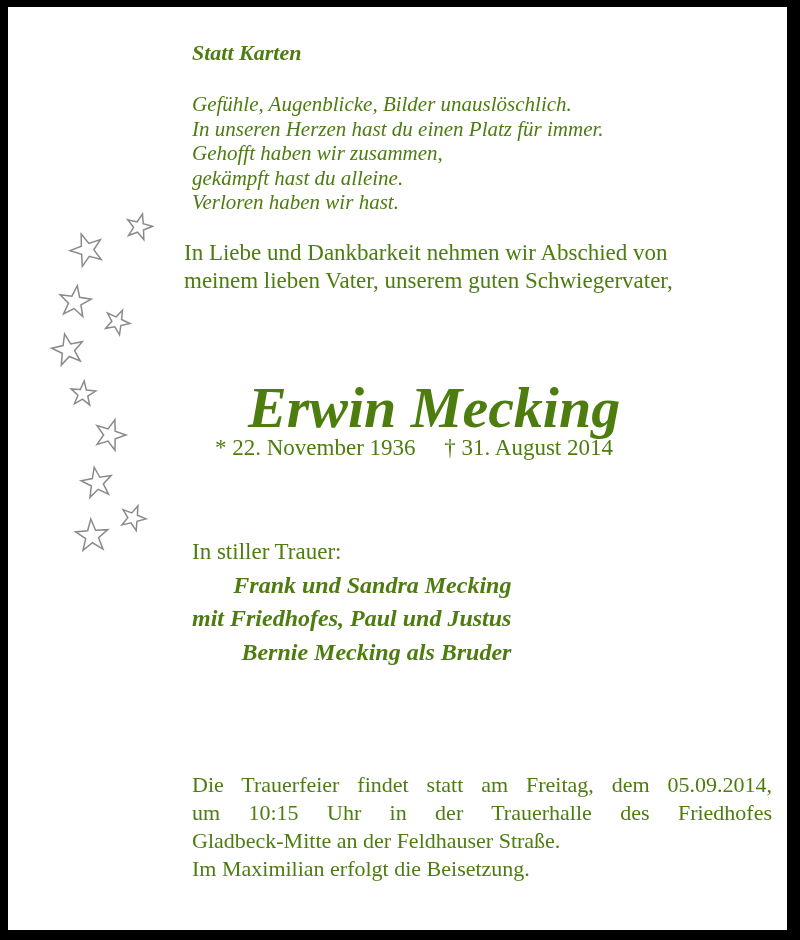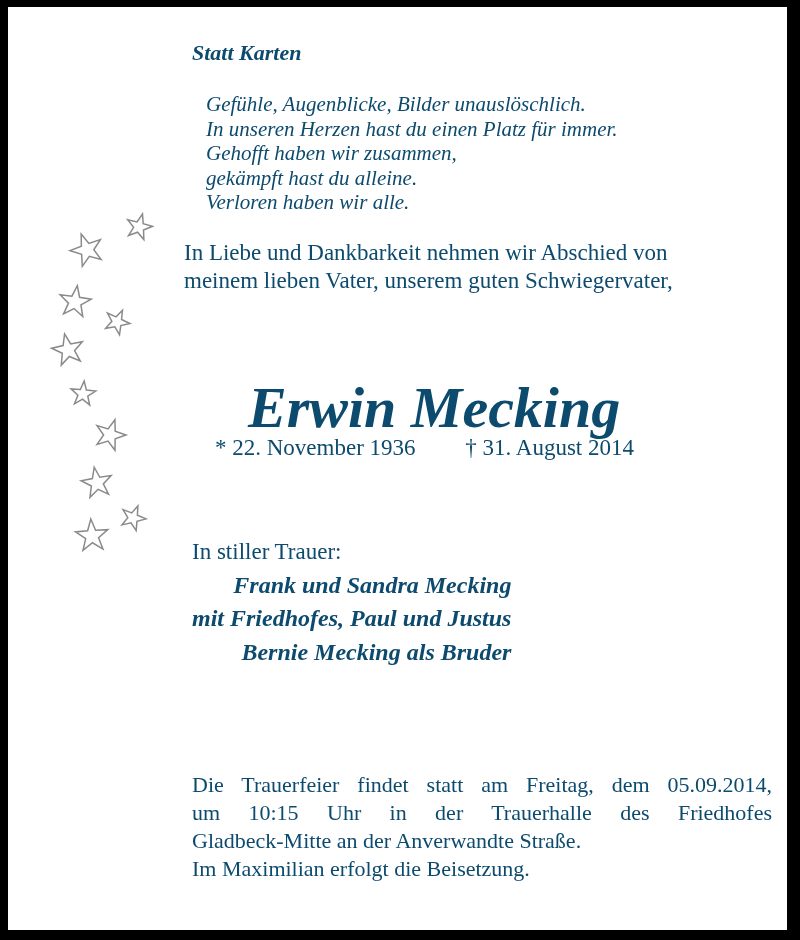--- a/index.html
+++ b/index.html
@@ -32,42 +32,41 @@
   }
   .statt {
     left: 184px; top: 33px;
     font-size: 22px; font-weight: bold; font-style: italic;
     white-space: nowrap;
   }
   .poem {
     left: 184px; top: 85px;
     font-size: 21px; font-style: italic;
     line-height: 24.6px;
-    margin-left: 14px;
   }
   .poem .line { white-space: nowrap; }
   .intro {
     left: 176px; top: 232px;
     font-size: 23px;
     line-height: 27.6px;
   }
   .intro .line { white-space: nowrap; }
   .deceased-name {
     left: 240px; top: 346px;
     font-size: 58px; font-weight: bold; font-style: italic;
     line-height: 1.1;
     white-space: nowrap;
     margin-top: 23px;
   }
   .dates {
     left: 207px; top: 428px;
     font-size: 23px;
     white-space: nowrap;
   }
-  .dates .death { margin-left: 44px; }
+  .dates .death { margin-left: 23px; }
   .stiller {
     left: 184px; top: 532px;
     font-size: 23px;
     white-space: nowrap;
   }
   .family {
     left: 184px; top: 562px;
     font-size: 24px; font-weight: bold; font-style: italic;
     line-height: 33.4px;
   }
@@ -81,21 +80,21 @@
   .funeral .line { white-space: nowrap; }
   .funeral .line.just {
     white-space: normal;
     text-align: justify;
     text-align-last: justify;
   }
 </style>
 </head>
 <body>
 
-<div class="page" style="border-color: rgb(0, 0, 0); background: rgb(255, 255, 255); color: #0c4a6e;">
+<div class="page" style="border-color: rgb(0, 0, 0); background: rgb(255, 255, 255); color: #4d7c0f;">
 
   <svg class="stars" viewBox="0 0 800 940" xmlns="http://www.w3.org/2000/svg" style="stroke: rgb(138, 138, 138);">
     <defs>
       <path id="star-shape" vector-effect="non-scaling-stroke" d="M0,-10 L2.35,-3.24 L9.51,-3.09 L3.8,1.24 L5.88,8.09 L0,4 L-5.88,8.09 L-3.8,1.24 L-9.51,-3.09 L-2.35,-3.24 Z"></path>
     </defs>
   <use href="#star-shape" transform="translate(139 227) rotate(15) scale(1.35)"></use>
       <use href="#star-shape" transform="translate(87 250) rotate(-20) scale(1.7)"></use>
       <use href="#star-shape" transform="translate(75 302) rotate(8) scale(1.65)"></use>
       <use href="#star-shape" transform="translate(117 322) rotate(25) scale(1.3)"></use>
       <use href="#star-shape" transform="translate(68 350) rotate(-12) scale(1.65)"></use>
@@ -106,21 +105,21 @@
       <use href="#star-shape" transform="translate(92 536) rotate(-4) scale(1.7)"></use>
     </svg>
 
   <div class="abs statt">Statt Karten</div>
 
   <div class="abs poem">
     <div class="line">Gefühle, Augenblicke, Bilder unauslöschlich.</div>
     <div class="line">In unseren Herzen hast du einen Platz für immer.</div>
     <div class="line">Gehofft haben wir zusammen,</div>
     <div class="line">gekämpft hast du alleine.</div>
-    <div class="line">Verloren haben wir alle.</div>
+    <div class="line">Verloren haben wir hast.</div>
   </div>
 
   <div class="abs intro">
     <div class="line">In Liebe und Dankbarkeit nehmen wir Abschied von</div>
     <div class="line">meinem lieben Vater, unserem guten Schwiegervater,</div>
   </div>
 
   <div class="abs deceased-name">Erwin Mecking</div>
 
   <div class="abs dates">
@@ -132,17 +131,17 @@
 
   <div class="abs family">
     <div class="line">Frank und Sandra Mecking</div>
     <div class="line">mit Friedhofes, Paul und Justus</div>
     <div class="line">Bernie Mecking als Bruder</div>
   </div>
 
   <div class="abs funeral">
     <div class="line just">Die Trauerfeier findet statt am Freitag, dem 05.09.2014,</div>
     <div class="line just">um 10:15 Uhr in der Trauerhalle des Friedhofes</div>
-    <div class="line">Gladbeck-Mitte an der Anverwandte Straße.</div>
+    <div class="line">Gladbeck-Mitte an der Feldhauser Straße.</div>
     <div class="line">Im Maximilian erfolgt die Beisetzung.</div>
   </div>
 
 </div>
 
 </body></html>

